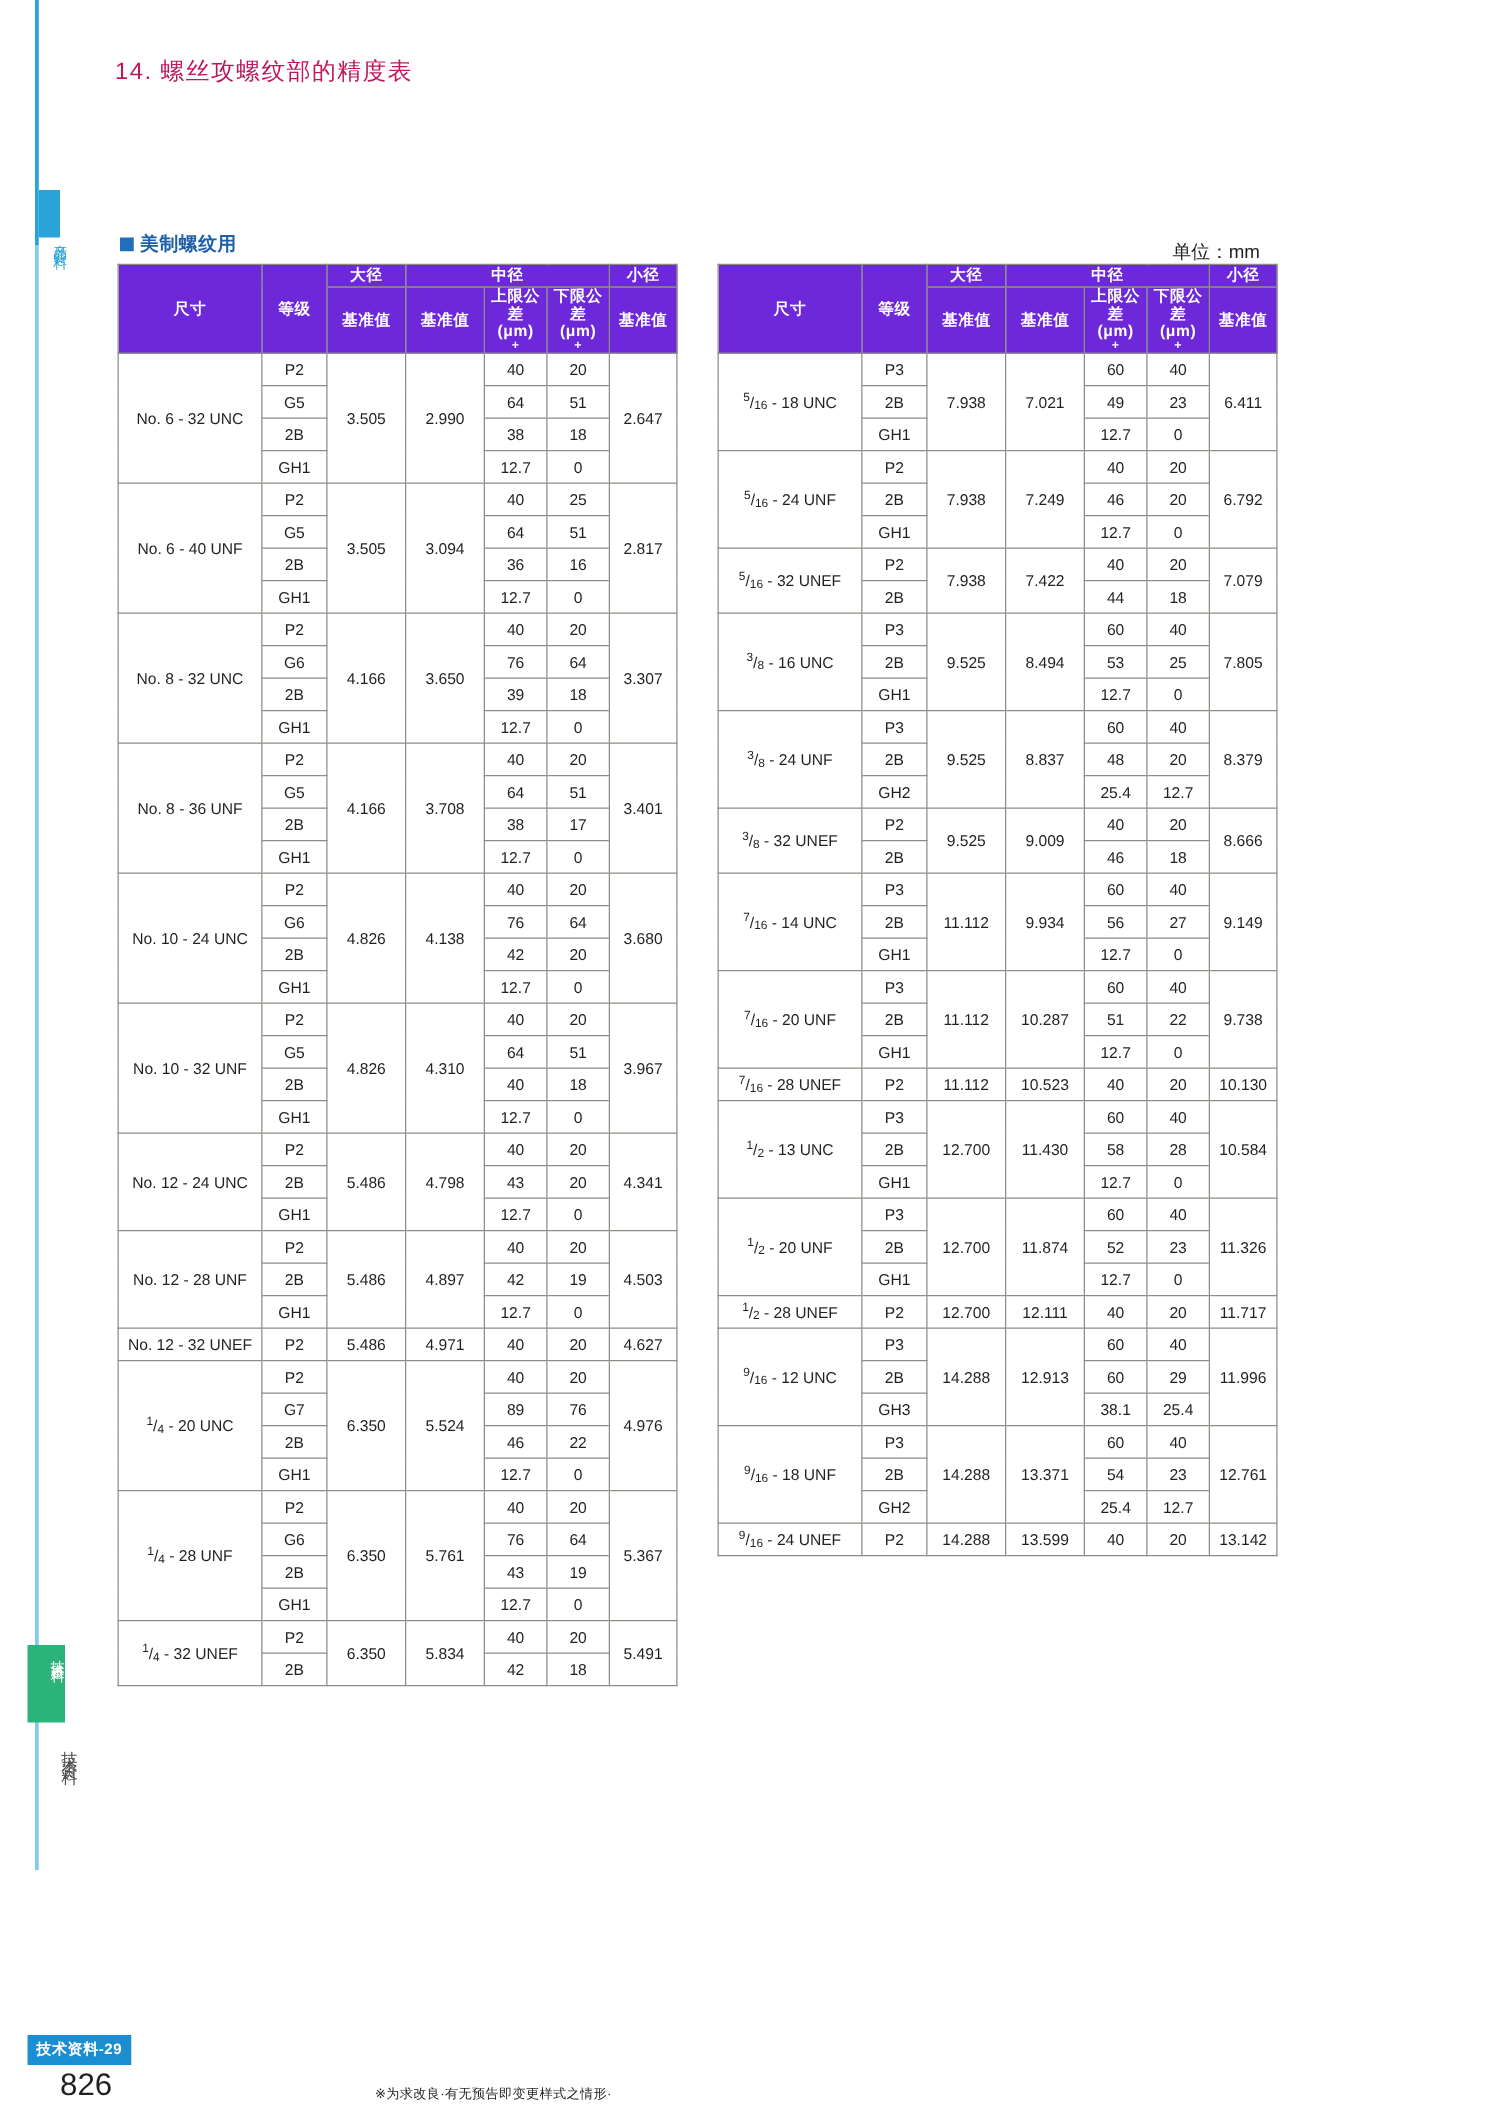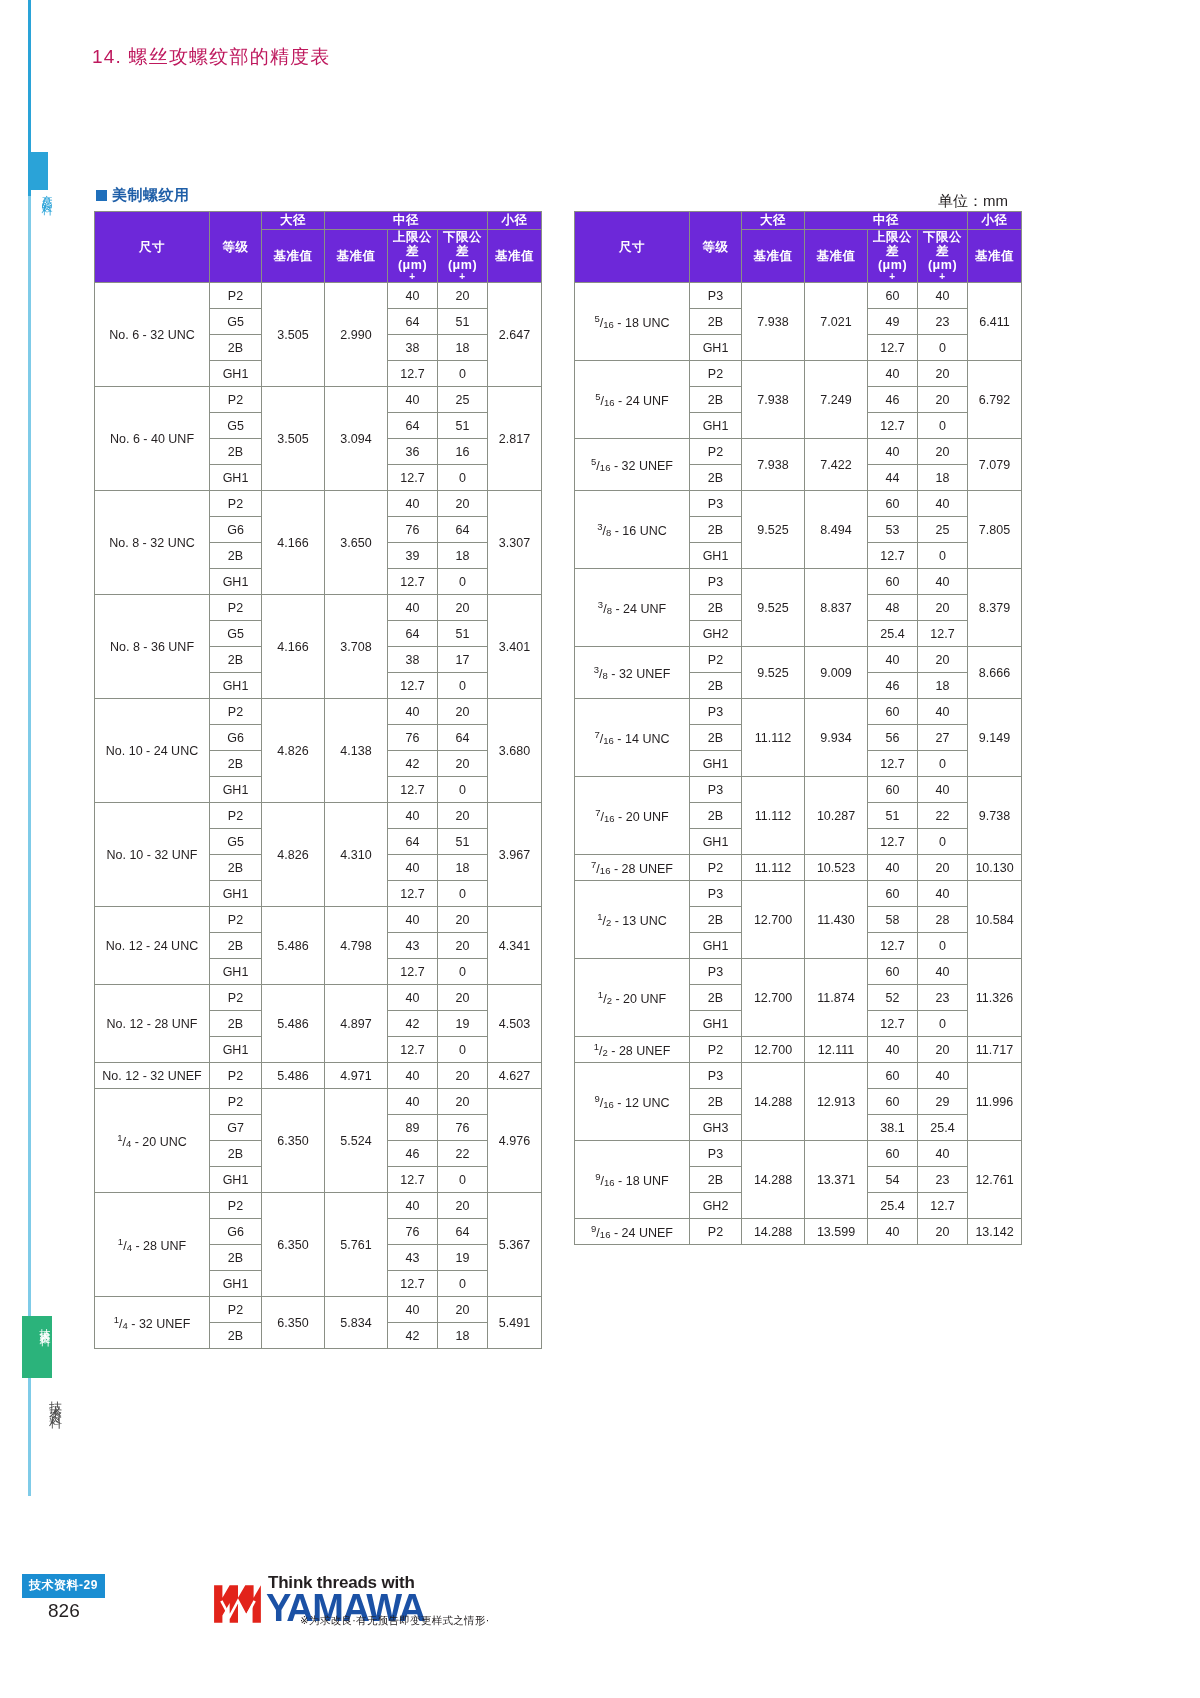--- a/index.html
+++ b/index.html
@@ -70,26 +70,26 @@
   tr.grp-first td.basev{border-top:1px solid #8a8f85;}
   tr.grp-last td.basev{border-bottom:1px solid #8a8f85;}
   td.minor{border-top:0;border-bottom:0;}
   tr.grp-first td.minor{border-top:1px solid #8a8f85;}
   tr.grp-last td.minor{border-bottom:1px solid #8a8f85;}
   .frac{font-size:12.5px;margin-top:36px;}
   .frac sup{font-size:9.5px;vertical-align:super;}
   .frac sub{font-size:9.5px;vertical-align:-0.15em;}
 
   
-  #footer{position:absolute;left:0;top:1572px;width:1200px;height:70px;}
+  #footer{position:absolute;left:0;top:1626px;width:1200px;height:70px;}
   #badge-tech{
     position:absolute;left:22px;top:2px;background:#1b8ed2;color:#fff;
     font-size:12px;font-weight:700;padding:3px 7px 4px 7px;letter-spacing:.5px;
   }
-  #page-number{position:absolute;left:48px;top:28px;font-size:19px;color:#231f20;font-weight:400;}
+  #page-number{position:absolute;left:48px;top:28px;font-size:25px;color:#231f20;font-weight:400;}
   #logo-block{position:absolute;left:108px;top:0px;width:430px;height:60px;}
   #logo-tagline{position:absolute;left:160px;top:1px;font-size:17px;font-weight:700;color:#231f20;letter-spacing:-0.2px;}
   #logo-word{position:absolute;left:158px;top:17px;font-size:38px;font-weight:700;color:#1b51a5;letter-spacing:-1.5px;line-height:1;}
   #logo-mark{position:absolute;left:104px;top:10px;width:52px;height:42px;}
   #footer-note{position:absolute;left:300px;top:42px;font-size:10.5px;color:#231f20;letter-spacing:.3px;text-align:right;}
 </style>
 </head>
 <body>
 
 <div id="left-rail-top"></div>
@@ -683,22 +683,14 @@
           <td class="tol">20</td>
           <td class="minor" rowspan="1">13.142</td>
         </tr>
       </tbody>
   </table>
 </div>
 
 <div id="footer">
   <div id="badge-tech">技术资料-29</div>
   <div id="page-number">826</div>
-  <div id="logo-block">
-    <svg id="logo-mark" viewBox="0 0 100 80">
-      <path d="M4 78 L4 6 L20 6 L20 30 L34 6 L50 6 L50 30 L64 6 L80 6 L80 30 L94 6 L94 78 L78 78 L78 40 L64 64 L50 40 L50 78 L34 78 L34 40 L20 64 L20 78 Z" fill="#e2231a"></path>
-      <path d="M18 36 L34 66 L50 36 L66 66 L82 36" fill="none" stroke="#ffffff" stroke-width="5"></path>
-    </svg>
-    <div id="logo-tagline">Think threads with</div>
-    <div id="logo-word">YAMAWA</div>
-  </div>
   <div id="footer-note">※为求改良·有无预告即变更样式之情形·</div>
 </div>
 
 </body></html>

